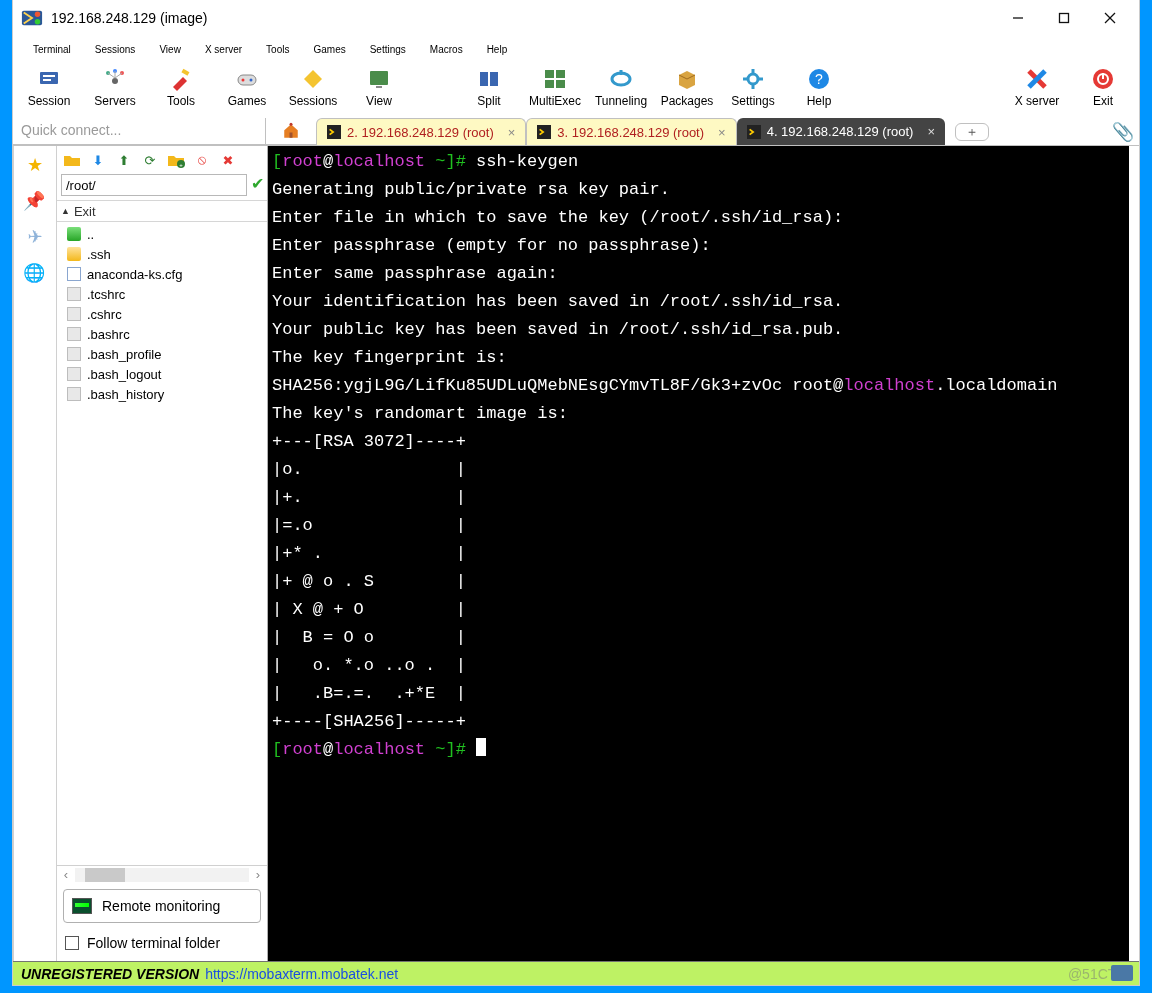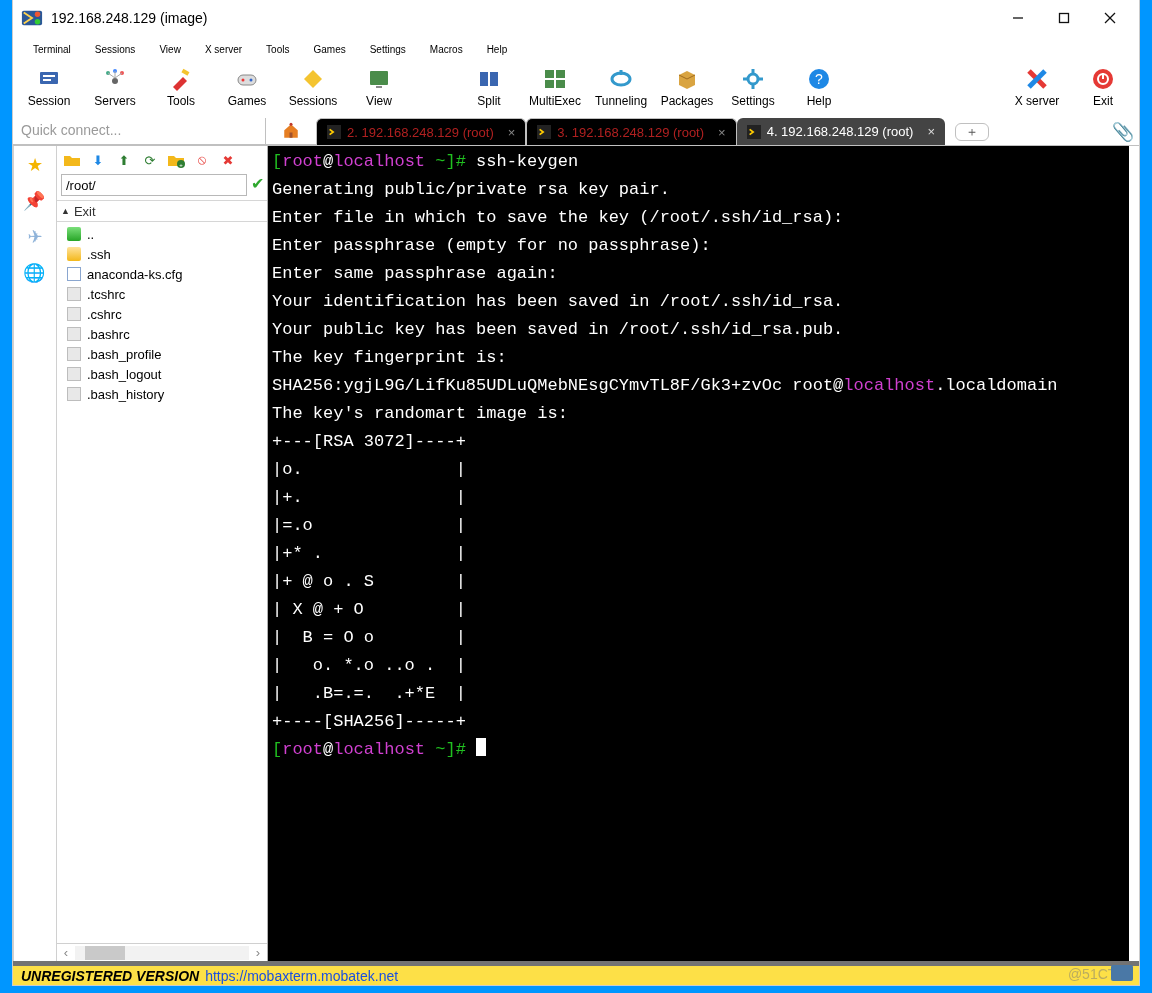--- a/index.html
+++ b/index.html
@@ -20,21 +20,21 @@
   .tool.right { margin-left:auto; }
   .tool .tic { width:28px; height:26px; display:flex; align-items:center; justify-content:center; }
   .tool .tic svg { width:24px; height:24px; }
   .tool .lbl { color:#000; text-align:center; }
   
   .tabbar { height: 28px; display:flex; align-items:stretch; background:#fff; border-bottom:1px solid #c0c0c0; }
   .quick { width: 253px; padding:4px 8px; color:#9a9a9a; font-size:14px; border:1px solid #c0c0c0; border-left:none; border-top:none; }
   .tab-home { width:50px; display:flex; align-items:center; justify-content:center; border-bottom:1px solid #c0c0c0;}
   .tab-home svg{width:18px;height:18px;}
   .tab { display:flex; align-items:center; gap:6px; padding:0 10px; border-top-left-radius:6px; border-top-right-radius:6px; font-size:13px; max-width:260px; }
-  .tab.inactive { color:#b02020; background:#000000; border:1px solid #c0c0c0; border-bottom:none; }
+  .tab.inactive { color:#b02020; background:#fef9c3; border:1px solid #c0c0c0; border-bottom:none; }
   .tab.active { background:#444; color:#fff; z-index:2; }
   .tab .tabclose { margin-left:8px; font-size:13px; color:#888; }
   .tab.active .tabclose{ color:#ddd;}
   .tab .tic2{width:14px;height:14px;}
   .addtab { width:34px; margin-left:10px; display:flex; align-items:center; justify-content:center; border:1px solid #c0c0c0; border-radius:6px; align-self:center; height:18px; color:#555;}
   .clip { margin-left:auto; width:30px; display:flex; align-items:center; justify-content:center; color:#3a72c7; font-size:18px;}
   
   .content { flex:1; display:flex; min-height:0; }
   .sidestrip { width:44px; background:#fff; border-right:1px solid #d0d0d0; border-left:1px solid #d0d0d0; display:flex; flex-direction:column; align-items:center; padding-top:8px; gap:14px;}
   .sidestrip .sic{ width:24px; text-align:center; font-size:18px;}
@@ -64,21 +64,21 @@
   .follow .cb{width:14px;height:14px;border:1px solid #555;}
   
   .term-wrap{flex:1;display:flex;min-width:0;}
   .term{flex:1;background:#000;color:#fff;font-family:"Consolas","Courier New",monospace;font-size:17px;line-height:28px;padding:2px 4px;white-space:pre;overflow:hidden;}
   .p-user{color:#d040d0;}
   .p-host{color:#d040d0;}
   .p-br{color:#20c020;}
   .term-scroll{width:10px;background:#fff;}
   .cursor{display:inline-block;width:10px;height:18px;background:#fff;vertical-align:-2px;}
   
-  .status{height:24px;background:#fde047;border-top:5px solid #737373;display:flex;align-items:center;padding:0 8px;font-size:14px;gap:6px;}
+  .status{height:24px;background:#bef264;border-top:1px solid #737373;display:flex;align-items:center;padding:0 8px;font-size:14px;gap:6px;}
   .status .unreg{font-weight:700;font-style:italic;}
   .status a{color:#1a4fe0;text-decoration:none;}
   .watermark{position:absolute;right:12px;bottom:3px;color:rgba(120,120,120,.5);font-size:14px;}
   .mon{position:absolute;right:6px;bottom:4px;width:22px;height:16px;background:#4a78a6;border-radius:2px;}
 </style>
 </head>
 <body>
 
 <div class="window">
 
@@ -375,20 +375,28 @@
             <span class="ficon doc"></span>
             <span>.bash_history</span>
           </div>
       </div>
       <div class="hscroll">
           <span class="tr">‹</span>
           <div class="track">
             <div class="thumb"></div>
           </div>
           <span class="tr">›</span>
+        </div>
+      <div class="remote-btn">
+          <span class="ricon"></span>
+          <span>Remote monitoring</span>
+        </div>
+      <div class="follow">
+          <span class="cb"></span>
+          <span>Follow terminal folder</span>
         </div>
     </div>
 
     <div class="term-wrap">
       <div class="term"><span class="p-br">[</span><span class="p-user">root</span><span>@</span><span class="p-host">localhost</span><span class="p-br"> ~]# </span><span>ssh-keygen</span>
 <span>Generating public/private rsa key pair.</span>
 <span>Enter file in which to save the key (/root/.ssh/id_rsa):</span>
 <span>Enter passphrase (empty for no passphrase):</span>
 <span>Enter same passphrase again:</span>
 <span>Your identification has been saved in /root/.ssh/id_rsa.</span>

